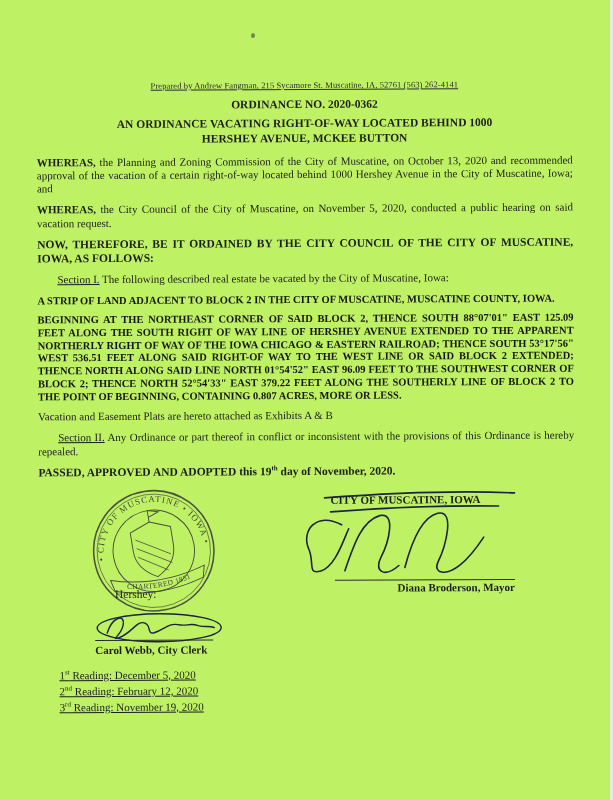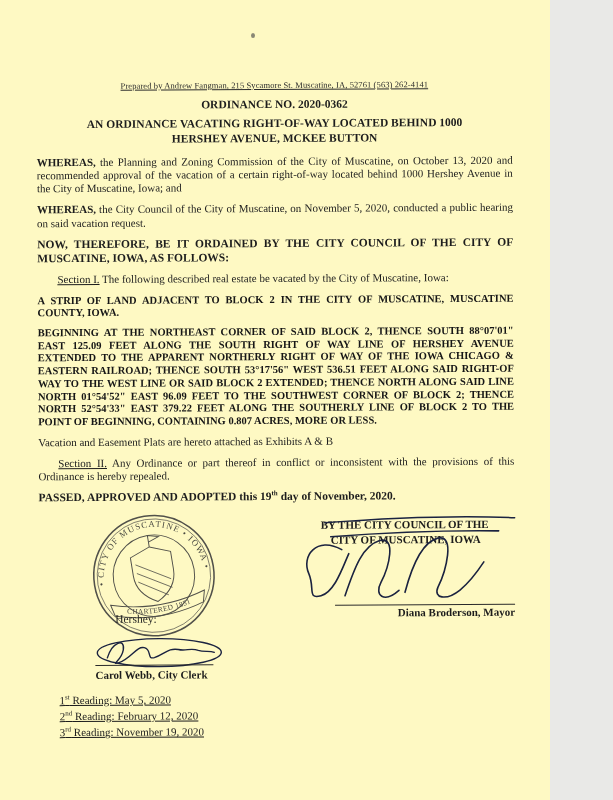--- a/index.html
+++ b/index.html
@@ -1,20 +1,20 @@
 <!DOCTYPE html>
 <html><head>
 <meta charset="utf-8">
 <style>
   * { margin:0; padding:0; box-sizing:border-box; }
   html,body { width:613px; height:800px; }
   body { background:#e9e9e7; font-family:"Liberation Serif","DejaVu Serif",serif; }
   .page {
-    position:relative; width:550px; height:800px; overflow:hidden;
-    background:#fef9c3; color:#1d1d1d;
+    position:relative; width:610px; height:800px; overflow:hidden;
+    background:#bef264; color:#1d1d1d;
   }
   .content {
     position:absolute; inset:0; padding:80px 36px 0 38px;
     transform:rotate(-0.3deg);
   }
   .prepared { text-align:center; font-size:8.5px; letter-spacing:0.1px; color:#2b2b2b;
               text-decoration:underline; margin-bottom:8px; }
   .ord-no { text-align:center; font-weight:bold; font-size:11.5px; margin-bottom:6px; }
   .title  { text-align:center; font-weight:bold; font-size:11.5px; line-height:1.3; margin-bottom:9px; }
   .para   { font-size:11px; line-height:1.2; text-align:justify; margin-bottom:8px; }
@@ -95,21 +95,21 @@
           <g class="seal-ink" stroke-width="1">
             <path d="M 65 35 L 86 43 L 86 62 Q 86 81 65 92 Q 44 81 44 62 L 44 43 Z"></path>
             <path d="M 48 51 L 82 71" stroke-width="0.8"></path>
             <path d="M 48 60 L 82 80" stroke-width="0.8"></path>
             <path d="M 48 69 L 77 87" stroke-width="0.8"></path>
             <path d="M 65 35 L 65 23 L 76 26 L 65 30"></path>
           </g>
         </svg>
       </div>
 
-      <div class="council"><span>BY THE CITY COUNCIL OF THE</span><span class="l2">CITY OF MUSCATINE, IOWA</span></div>
+      <div class="council"><span class="l2">CITY OF MUSCATINE, IOWA</span></div>
 
       <svg class="mayor-sig" viewBox="0 0 232 107">
         <g class="sig-ink" stroke-width="1.6">
           <path d="M 38 11 C 95 7, 170 4, 228 7"></path>
           <path d="M 44 25 C 100 21, 155 19, 212 20"></path>
           <path d="M 55 38 C 30 24, 14 44, 22 62 C 28 76, 20 88, 34 84 C 48 80, 56 55, 62 42"></path>
           <path d="M 58 84 C 68 55, 76 34, 93 29 C 110 25, 102 56, 94 71 C 87 84, 97 92, 112 79"></path>
           <path d="M 118 81 C 125 55, 135 31, 151 27 C 169 23, 159 60, 151 76 C 146 87, 159 90, 173 79 C 183 71, 191 60, 197 51"></path>
         </g>
       </svg>
@@ -123,19 +123,19 @@
           <ellipse cx="72" cy="26" rx="62" ry="14"></ellipse>
           <path d="M 20 31 C 25 15, 38 11, 36 23 C 34 34, 23 38, 31 36 C 44 32, 49 19, 57 21 C 65 23, 59 33, 67 31 C 77 28, 81 21, 91 23 C 99 25, 103 21, 111 24 C 117 26, 122 24, 127 26"></path>
         </g>
       </svg>
 
       <div class="clerk-line"></div>
       <p class="clerk-name">Carol Webb, City Clerk</p>
     </div>
 
     <div class="readings">
-      <p><span class="u"><span>1</span><sup>st</sup><span> Reading: May 5, 2020</span></span></p>
+      <p><span class="u"><span>1</span><sup>st</sup><span> Reading: December 5, 2020</span></span></p>
       <p><span class="u"><span>2</span><sup>nd</sup><span> Reading: February 12, 2020</span></span></p>
       <p><span class="u"><span>3</span><sup>rd</sup><span> Reading: November 19, 2020</span></span></p>
     </div>
 
   </div>
 </div>
 
 </body></html>

